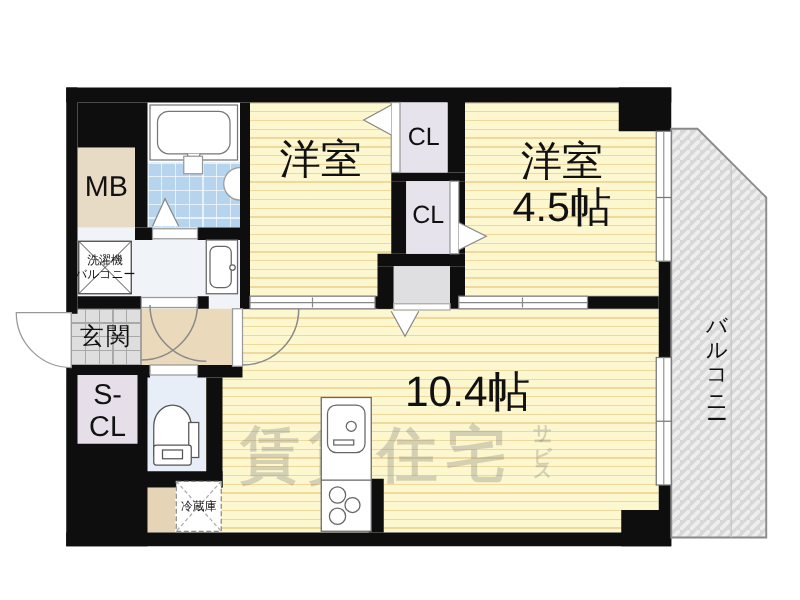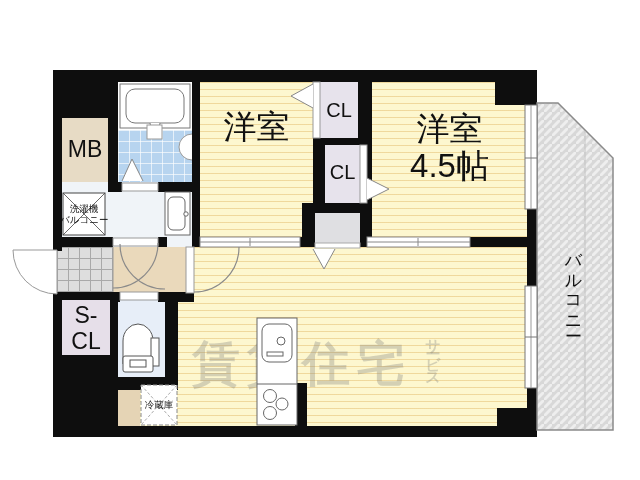--- a/index.html
+++ b/index.html
@@ -175,28 +175,30 @@
   </svg>
 
   <div class="lbl" style="left:200px;top:108px;width:113px;font-size:33px;line-height:37px;">
     <div>洋室</div>
   </div>
   <div class="lbl" style="left:372px;top:110px;width:155px;font-size:33px;line-height:37px;">
     <div>洋室</div>
     <div>4.5帖</div>
   </div>
   <div class="lbl" style="left:289px;top:296px;width:170px;">
+    <div style="font-size:34px;line-height:36px;">10.4帖</div>
   </div>
   <div class="lbl" style="left:320px;top:99px;width:38px;font-size:20px;">CL</div>
   <div class="lbl" style="left:325px;top:161px;width:35px;font-size:20px;">CL</div>
   <div class="lbl" style="left:62px;top:136px;width:46px;font-size:23px;">MB</div>
   <div class="lbl" style="left:62px;top:302px;width:48px;font-size:23px;line-height:26px;">
     <div>S-</div>
     <div>CL</div>
   </div>
+  <div class="lbl" style="left:57px;top:256px;width:56px;font-size:19px;letter-spacing:2px;">玄関</div>
   <div class="lbl" style="left:60px;top:203px;width:48px;font-size:9.5px;line-height:11px;">
     <div>洗濯機</div>
     <div>バルコニー</div>
   </div>
   <div class="lbl" style="left:141px;top:399px;width:36px;font-size:9.5px;">冷蔵庫</div>
   <div class="lbl vtext" style="left:562px;top:222px;height:125px;font-size:17px;letter-spacing:2px;">バルコニー</div>
 
 </div>
 
 </body></html>

